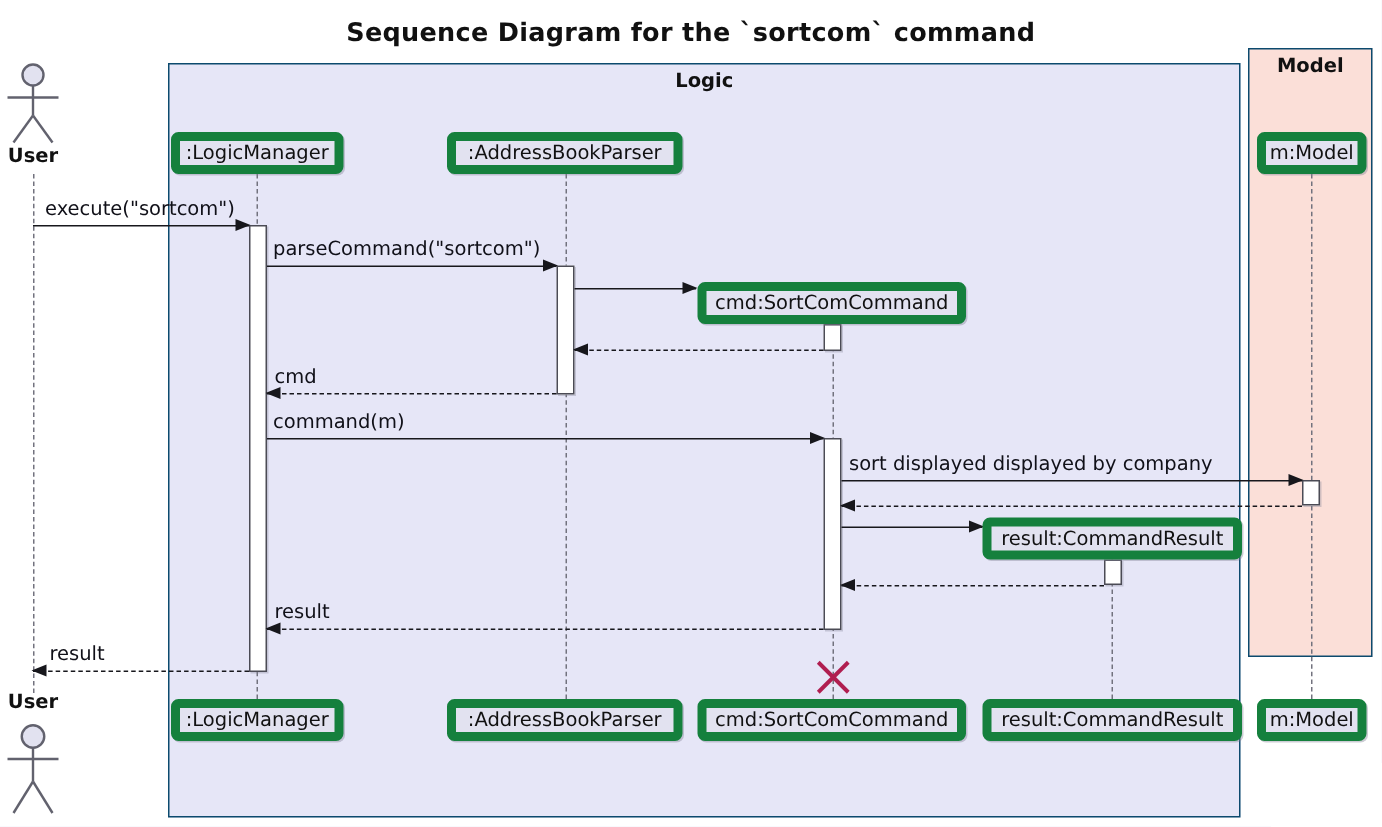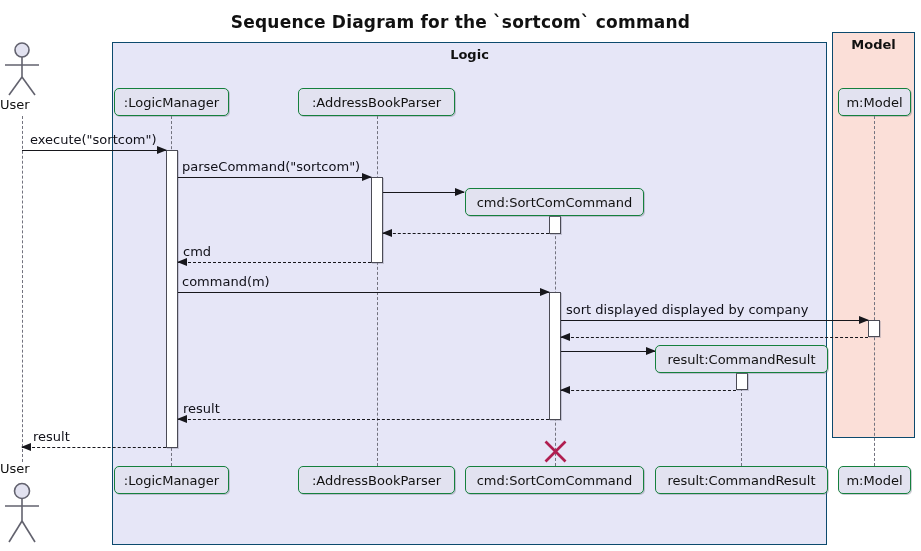--- a/index.html
+++ b/index.html
@@ -26,33 +26,33 @@
     position: absolute; top: 4px; left: 0; right: 0; text-align: center;
     font-size: 13px; font-weight: bold;
   }
   .lifeline { position: absolute; width: 0; border-left: 1px dashed #72727E; }
   .activation {
     position: absolute; width: 12px; background: #fff;
     border: 1px solid #4B4B55; box-shadow: 1px 1px 0 rgba(130,130,150,.35);
   }
   .pbox {
     position: absolute; height: 28px; background: var(--participant-bg);
-    border: 1px solid #15803d; border-radius: 5px;
+    border: 6px solid #15803d; border-radius: 5px;
     display: flex; align-items: center; justify-content: center;
     font-size: 13px; white-space: nowrap;
     box-shadow: 1px 1px 0 rgba(130,130,150,.4);
   }
   .msg { position: absolute; height: 0; }
   .mline { position: absolute; left: 0; right: 0; top: 0; border-top: 1px solid var(--arrow); }
   .mline.dashed { border-top: 1px dashed var(--arrow); }
   .mhead { position: absolute; width: 0; height: 0; top: -4px; }
   .mhead.right { right: -1px; border-left: 10px solid var(--arrow); border-top: 4.5px solid transparent; border-bottom: 4.5px solid transparent; }
   .mhead.left  { left: -1px;  border-right: 10px solid var(--arrow); border-top: 4.5px solid transparent; border-bottom: 4.5px solid transparent; }
   .mlabel { position: absolute; bottom: 3px; font-size: 13px; white-space: nowrap; color: #101018; }
-  .actor-label { position: absolute; width: 44px; font-size: 13px; }
+  .actor-label { position: absolute; width: 44px; text-align: center; font-size: 13px; font-weight: bold; }
   svg { position: absolute; overflow: visible; }
   .stick line, .stick circle { stroke: #62626E; stroke-width: 1.6; }
   .stick circle { fill: var(--participant-bg); }
 </style>
 </head>
 <body>
 
 <div id="canvas">
 
   <div class="frame" id="frame-logic">

